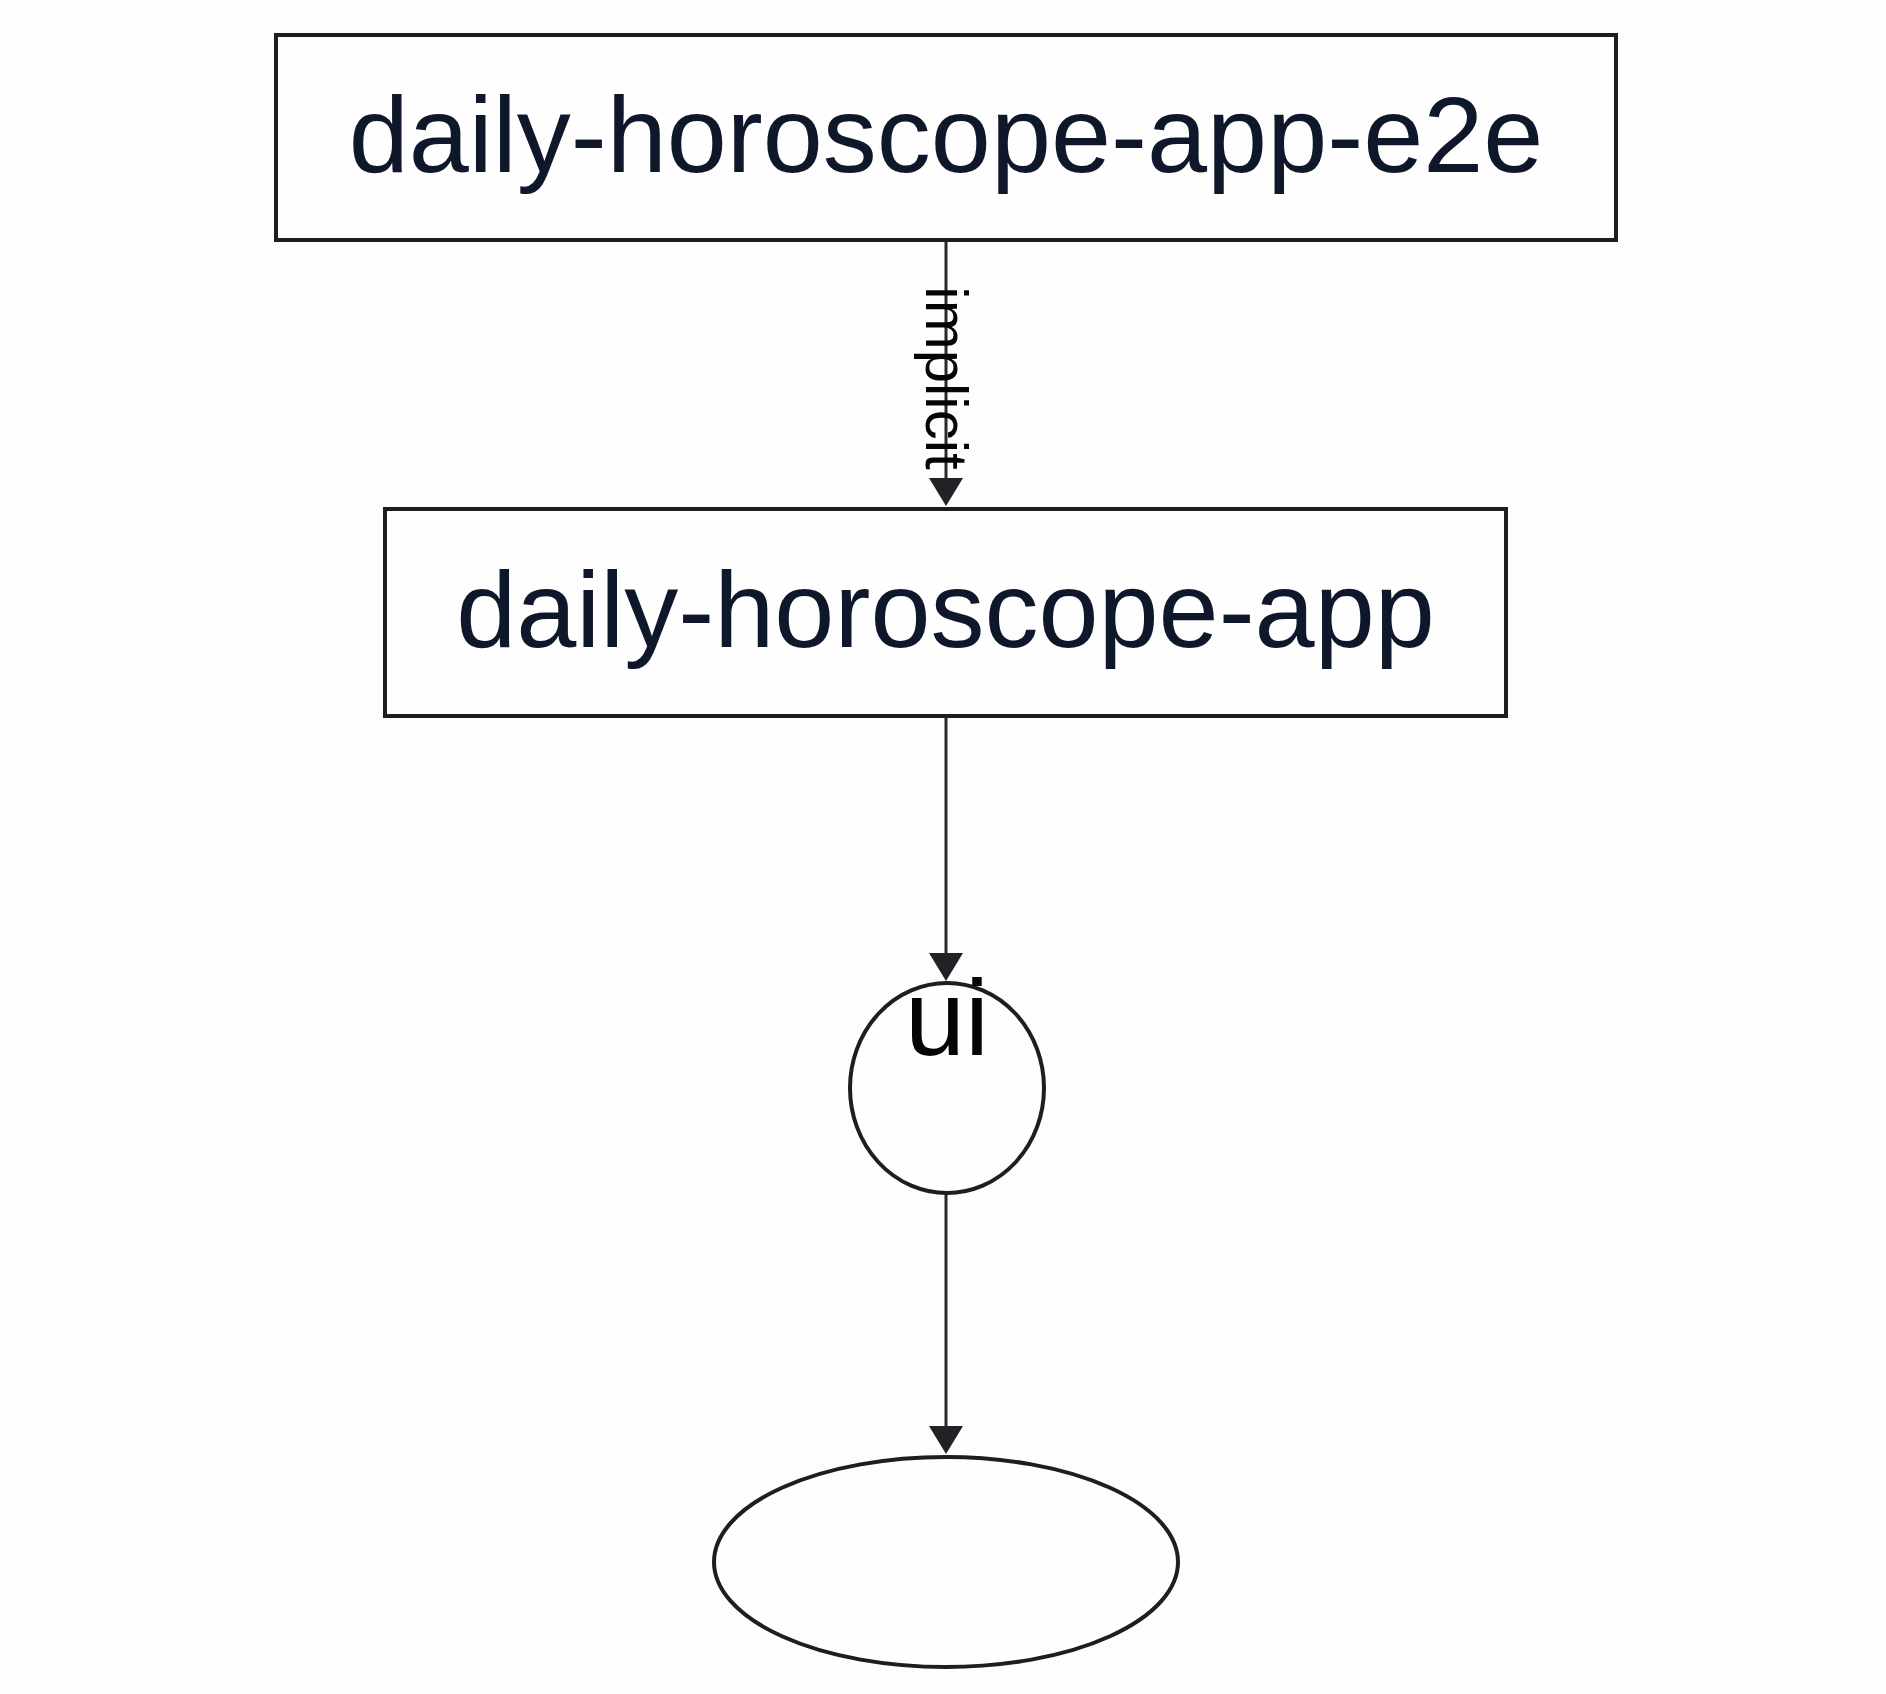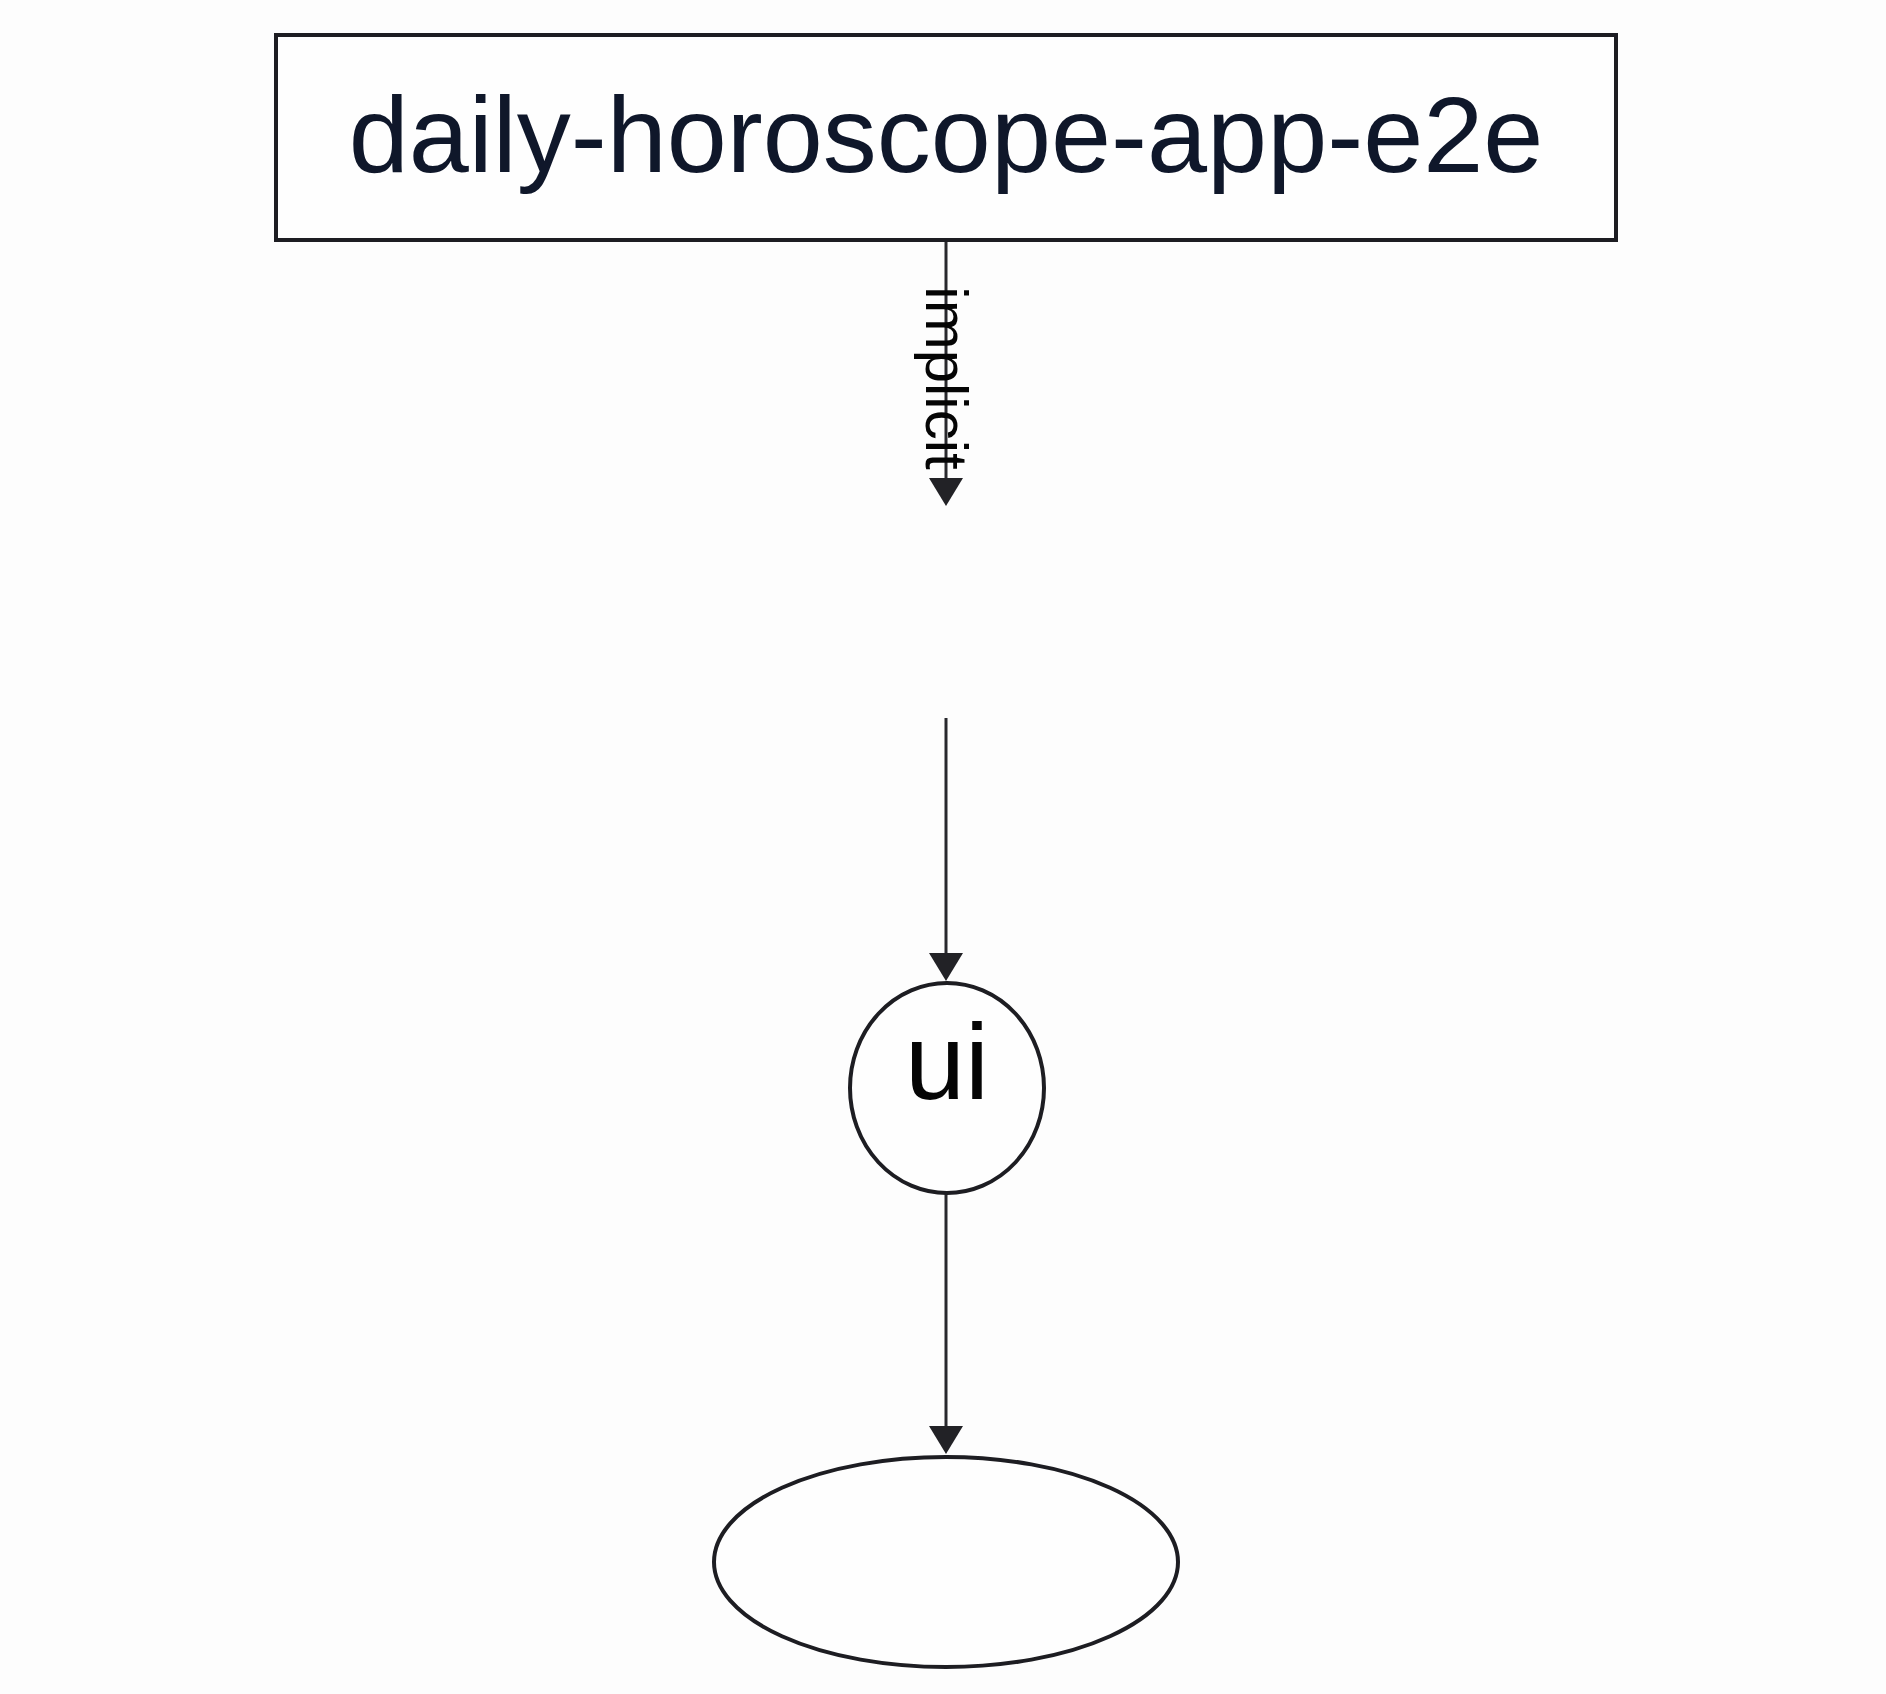--- a/index.html
+++ b/index.html
@@ -42,21 +42,21 @@
   .node-rect-1 { left: 274px; top: 33px;  width: 1344px; height: 209px; }
   .node-rect-2 { left: 383px; top: 507px; width: 1125px; height: 211px; }
   .ellipse-label {
     position: absolute;
     transform: translate(-50%, -56%);
     font-size: 108px;
     line-height: 1;
     color: #050505;
     white-space: nowrap;
   }
-  .ellipse-label-ui     { left: 947px; top: 1068px; }
+  .ellipse-label-ui     { left: 947px; top: 1024px; }
   .ellipse-label-models { left: 946px; top: 1562px; }
   .edge-label {
     position: absolute;
     left: 946px;
     top: 378px;
     transform: translate(-50%, -50%) rotate(90deg);
     font-size: 60px;
     line-height: 1;
     color: #050505;
     white-space: nowrap;
@@ -86,18 +86,21 @@
 
     <ellipse cx="947" cy="1088" rx="97" ry="105" fill="#fefefe" stroke="#1d1d22" stroke-width="4"></ellipse>
 
     <ellipse cx="946" cy="1562" rx="232" ry="105" fill="#fefefe" stroke="#1d1d22" stroke-width="4"></ellipse>
   </svg>
 
   <div class="node-rect node-rect-1">
     <span class="node-label">daily-horoscope-app-e2e</span>
   </div>
 
+  <div class="node-rect node-rect-2">
+    <span class="node-label">daily-horoscope-app</span>
+  </div>
 
   <div class="edge-label">implicit</div>
 
   <div class="ellipse-label ellipse-label-ui">ui</div>
 
 </div>
 
 </body></html>

